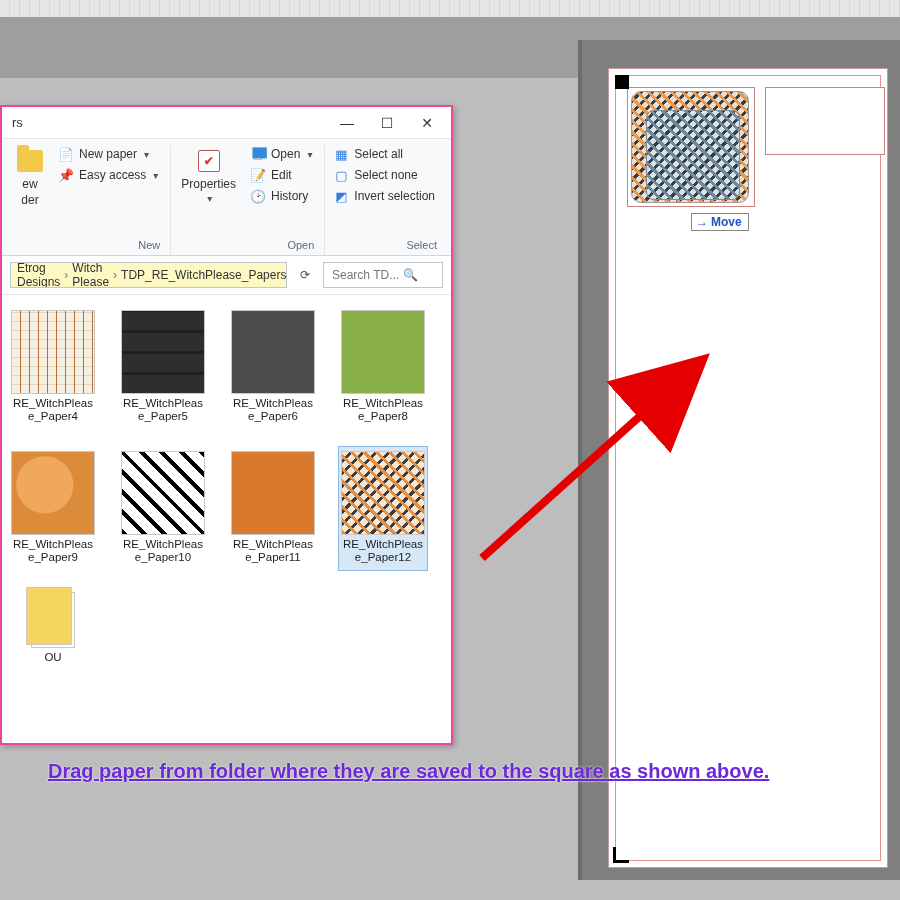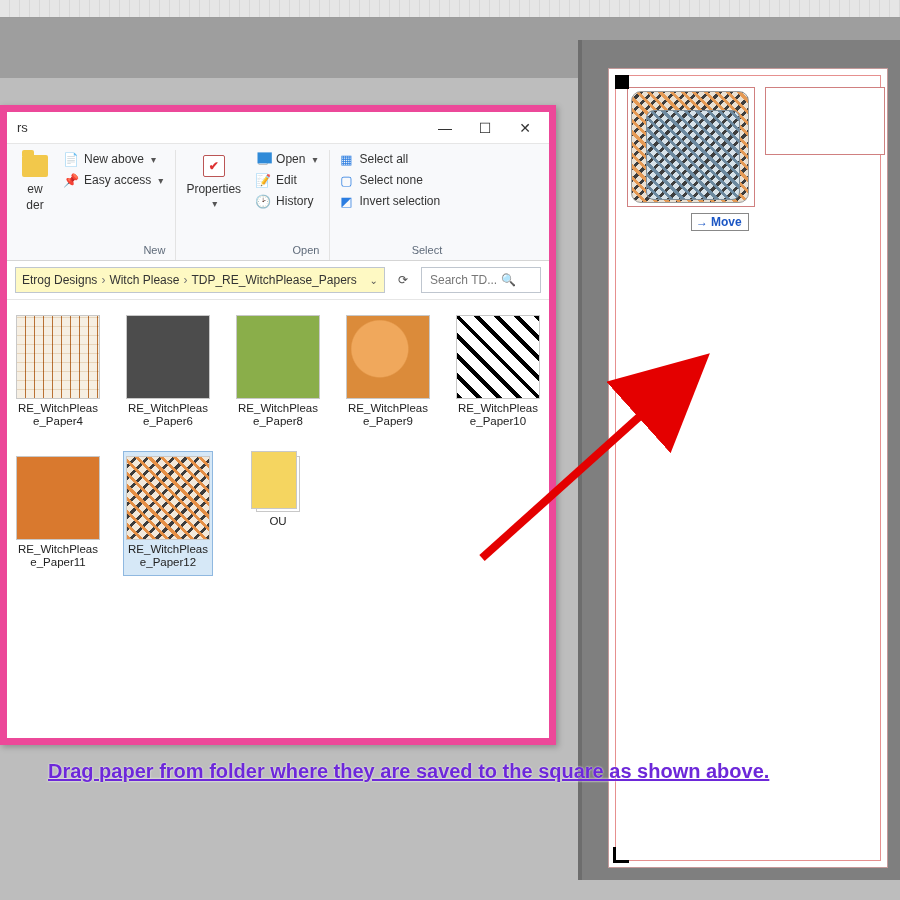--- a/index.html
+++ b/index.html
@@ -20,23 +20,23 @@
   }
   .gray-stripe {
     position: absolute; left: 0; right: 0; top: 18px; height: 60px;
     background: #9e9e9e;
   }
 
   
   .explorer {
     position: absolute;
     left: 0; top: 105px;
-    width: 556px; height: 640px;
+    width: 453px; height: 640px;
     background: #ffffff;
-    border: 7px solid #ec4899;
+    border: 2px solid #ec4899;
     box-shadow: 2px 2px 6px rgba(0,0,0,.25);
     display: flex; flex-direction: column;
   }
   .titlebar {
     display: flex; align-items: center;
     height: 32px;
     padding: 0 4px 0 10px;
     border-bottom: 1px solid #e6e6e6;
   }
   .titlebar .title-frag { flex: 1; font-size: 13px; color: #333; }
@@ -259,21 +259,21 @@
         <div class="big-btn">
           <div class="ic">
               <div class="ic-folder"></div>
             </div>
           <span>ew</span>
           <span>der</span>
         </div>
         <div class="stack">
           <div class="small-btn">
             <span class="sic">📄</span>
-            <span>New above</span>
+            <span>New paper</span>
             <span class="chev">▾</span>
           </div>
           <div class="small-btn">
             <span class="sic">📌</span>
             <span>Easy access</span>
             <span class="chev">▾</span>
           </div>
         </div>
       </div>
       <div class="group-label">New</div>
@@ -346,20 +346,24 @@
       <span>🔍</span>
     </div>
   </div>
 
   <div class="file-area" id="file-area">
       <div class="file">
         <div class="thumb t4"></div>
         <div class="cap">RE_WitchPlease_Paper4</div>
       </div>
       <div class="file">
+        <div class="thumb t5"></div>
+        <div class="cap">RE_WitchPlease_Paper5</div>
+      </div>
+      <div class="file">
         <div class="thumb t6"></div>
         <div class="cap">RE_WitchPlease_Paper6</div>
       </div>
       <div class="file">
         <div class="thumb t8"></div>
         <div class="cap">RE_WitchPlease_Paper8</div>
       </div>
       <div class="file">
         <div class="thumb t9"></div>
         <div class="cap">RE_WitchPlease_Paper9</div>

